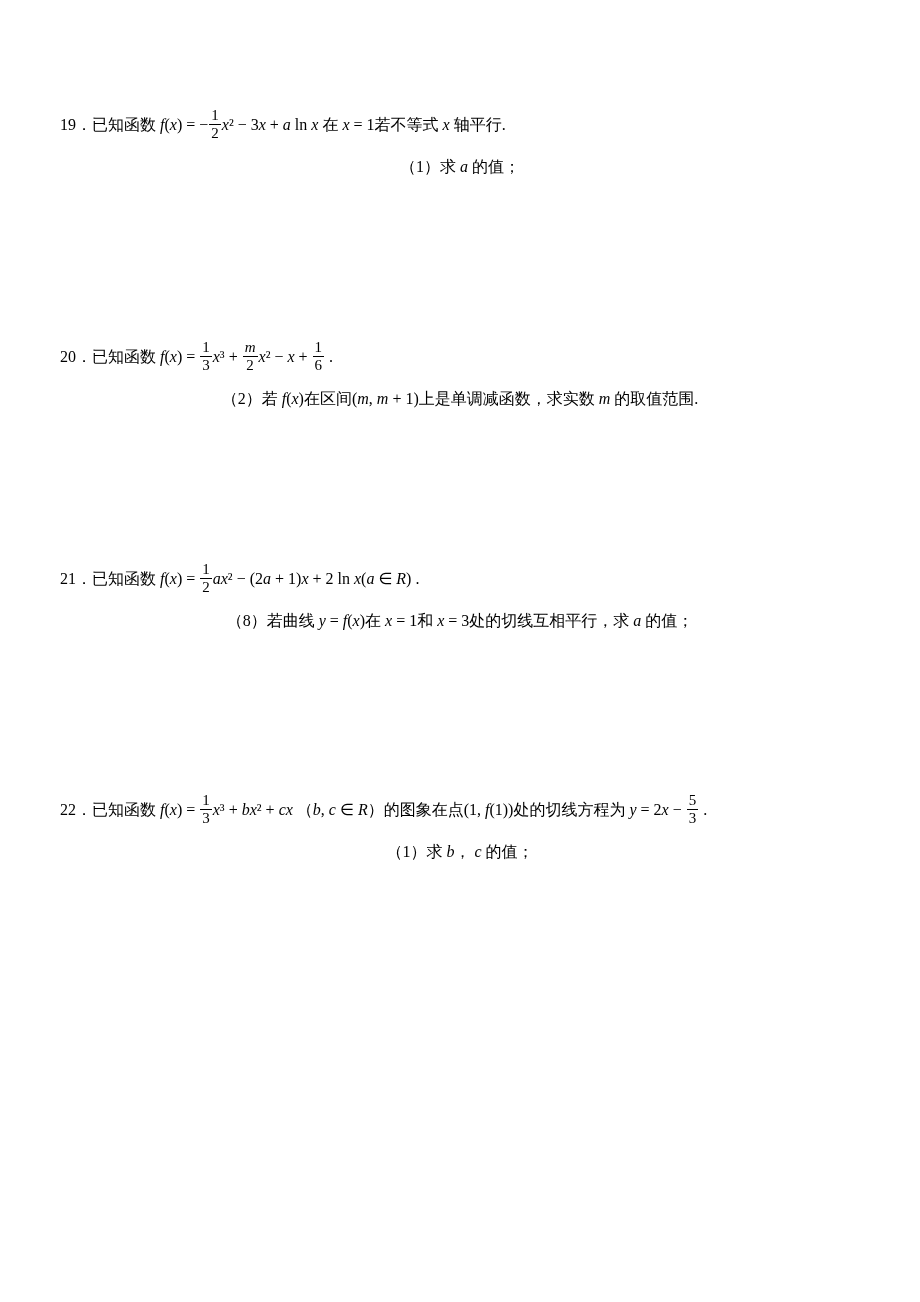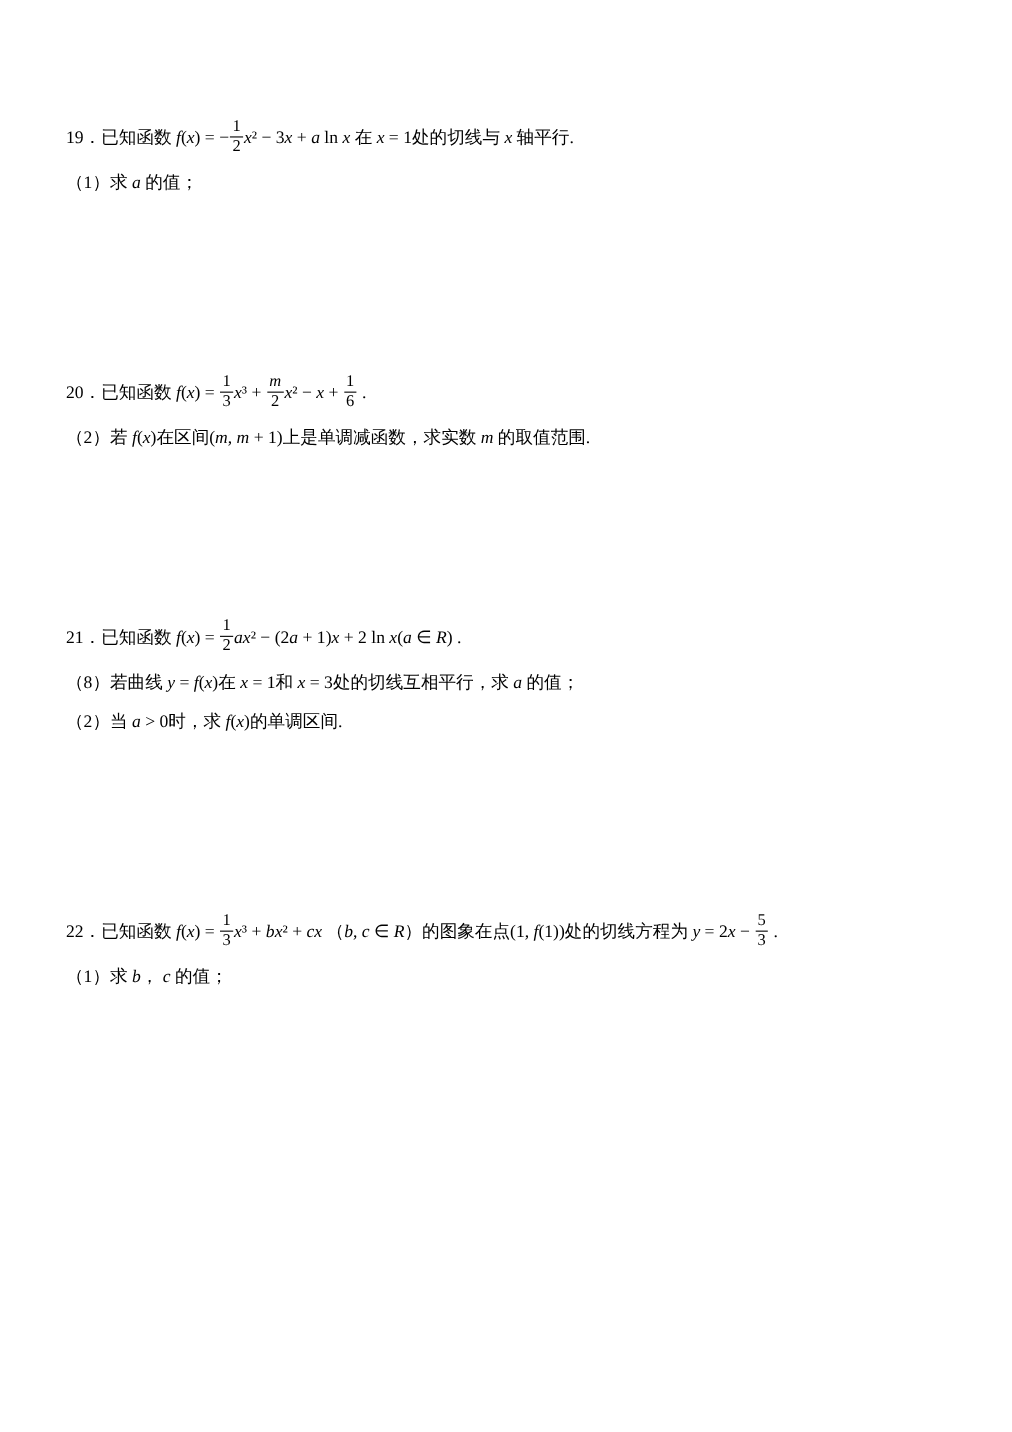--- a/index.html
+++ b/index.html
@@ -23,20 +23,21 @@
     .problem-19 { margin-top: 80px; margin-bottom: 160px; }
     .problem-20 { margin-bottom: 150px; }
     .problem-21 { margin-bottom: 160px; }
     .problem-22 { margin-bottom: 40px; }
     .stem {
       margin-bottom: 10px;
     }
     .part {
       margin-top: 8px;
       margin-bottom: 8px;
+      text-align: center;
     }
     .num {
       display: inline;
     }
     .math {
       font-family: "Times New Roman", serif;
       font-style: italic;
     }
     .mathup {
       font-family: "Times New Roman", serif;
@@ -66,21 +67,21 @@
 </head>
 <body>
 
 <div class="page">
 
   <div class="problem problem-19">
     <div class="stem">
       <span class="num">19．</span><span>已知函数</span>
       <span class="math">f</span><span class="mathup">(</span><span class="math">x</span><span class="mathup">) = −</span><span class="frac"><span class="top">1</span><span class="bot">2</span></span><span class="math">x</span><span class="mathup">² − 3</span><span class="math">x</span><span class="mathup"> + </span><span class="math">a</span><span class="mathup"> ln </span><span class="math">x</span>
       <span> 在</span>
-      <span class="math">x</span><span class="mathup"> = 1</span><span>处的切线与</span>
+      <span class="math">x</span><span class="mathup"> = 1</span><span>若不等式</span>
       <span class="math">x</span>
       <span>轴平行.</span>
     </div>
     <div class="part">
       <span>（1）求</span>
       <span class="math">a</span>
       <span>的值；</span>
     </div>
   </div>
 
@@ -103,25 +104,20 @@
       <span class="math">f</span><span class="mathup">(</span><span class="math">x</span><span class="mathup">) = </span><span class="frac"><span class="top">1</span><span class="bot">2</span></span><span class="math">ax</span><span class="mathup">² − (2</span><span class="math">a</span><span class="mathup"> + 1)</span><span class="math">x</span><span class="mathup"> + 2 ln </span><span class="math">x</span><span class="mathup">(</span><span class="math">a</span><span class="mathup"> ∈ </span><span class="math">R</span><span class="mathup">) .</span>
     </div>
     <div class="part">
       <span>（8）若曲线</span>
       <span class="math">y</span><span class="mathup"> = </span><span class="math">f</span><span class="mathup">(</span><span class="math">x</span><span class="mathup">)</span><span>在</span>
       <span class="math">x</span><span class="mathup"> = 1</span><span>和</span>
       <span class="math">x</span><span class="mathup"> = 3</span><span>处的切线互相平行，求</span>
       <span class="math">a</span>
       <span>的值；</span>
     </div>
-    <div class="part">
-      <span>（2）当</span>
-      <span class="math">a</span><span class="mathup"> &gt; 0</span><span>时，求</span>
-      <span class="math">f</span><span class="mathup">(</span><span class="math">x</span><span class="mathup">)</span><span>的单调区间.</span>
-    </div>
   </div>
 
   <div class="problem problem-22">
     <div class="stem">
       <span class="num">22．</span><span>已知函数</span>
       <span class="math">f</span><span class="mathup">(</span><span class="math">x</span><span class="mathup">) = </span><span class="frac"><span class="top">1</span><span class="bot">3</span></span><span class="math">x</span><span class="mathup">³ + </span><span class="math">b</span><span class="math">x</span><span class="mathup">² + </span><span class="math">c</span><span class="math">x</span><span>  （</span><span class="math">b</span><span class="mathup">, </span><span class="math">c</span><span class="mathup"> ∈ </span><span class="math">R</span><span>）的图象在点</span><span class="mathup">(1, </span><span class="math">f</span><span class="mathup">(1))</span><span>处的切线方程为</span>
       <span class="math">y</span><span class="mathup"> = 2</span><span class="math">x</span><span class="mathup"> − </span><span class="frac"><span class="top">5</span><span class="bot">3</span></span><span> .</span>
     </div>
     <div class="part">
       <span>（1）求</span>

